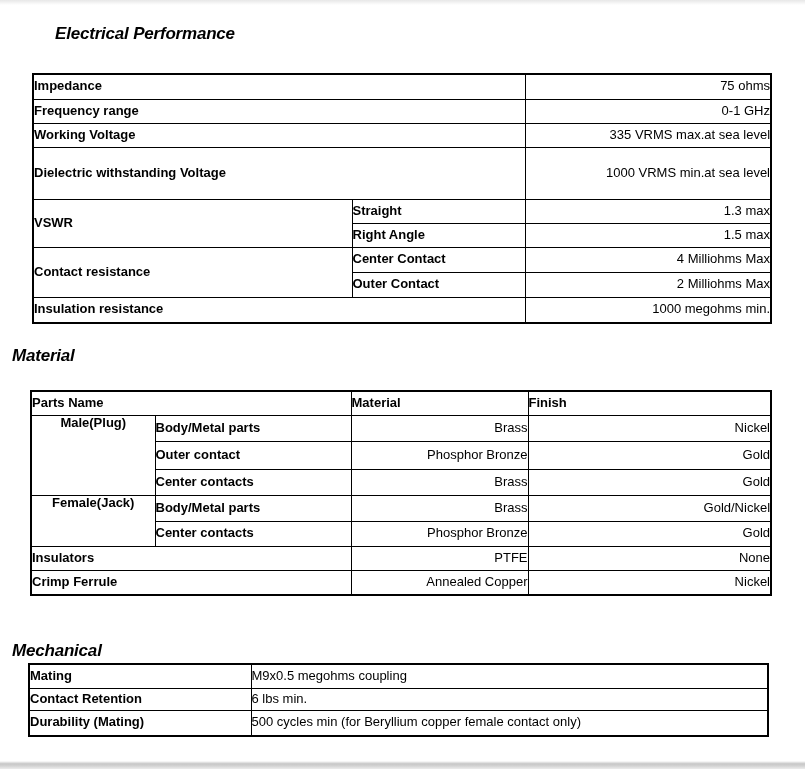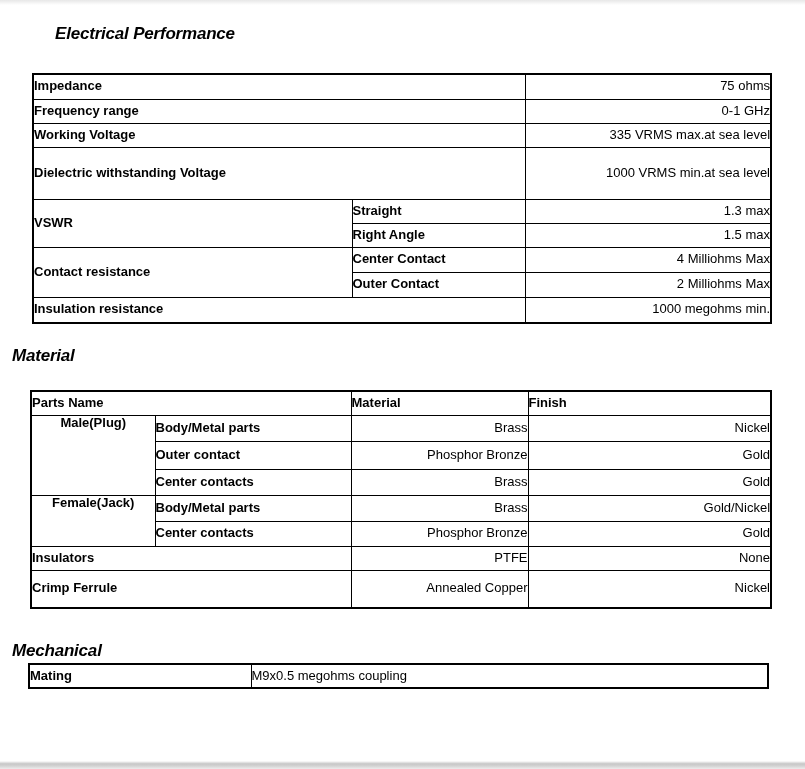--- a/index.html
+++ b/index.html
@@ -118,36 +118,44 @@
     <tr style="height:25px">
       <td class="ctr">Center contacts</td>
       <td class="val">Phosphor Bronze</td>
       <td class="val">Gold</td>
     </tr>
     <tr style="height:24px">
       <td class="lbl" colspan="2">Insulators</td>
       <td class="val">PTFE</td>
       <td class="val">None</td>
     </tr>
-    <tr style="height:38px">
+    <tr style="height:25px">
       <td class="lbl" colspan="2">Crimp Ferrule</td>
       <td class="val">Annealed Copper</td>
       <td class="val">Nickel</td>
     </tr>
   </tbody>
 </table>
 
 <h2 class="sec-heading" style="left:12px;top:641px;">Mechanical</h2>
 
 <table class="spec" style="left:28px;top:663px;width:739px;">
   <colgroup>
       <col style="width:222px">
       <col style="width:517px">
     </colgroup>
   <tbody>
     <tr style="height:24px">
       <td class="lbl">Mating</td>
       <td class="val2">M9x0.5 megohms coupling</td>
     </tr>
+    <tr style="height:22px">
+      <td class="lbl">Contact Retention</td>
+      <td class="val2">6 lbs min.</td>
+    </tr>
+    <tr style="height:26px">
+      <td class="lbl">Durability (Mating)</td>
+      <td class="val2">500 cycles min (for Beryllium copper female contact only)</td>
+    </tr>
   </tbody>
 </table>
 
 <div class="bottom-edge"></div>
 
 </body></html>

